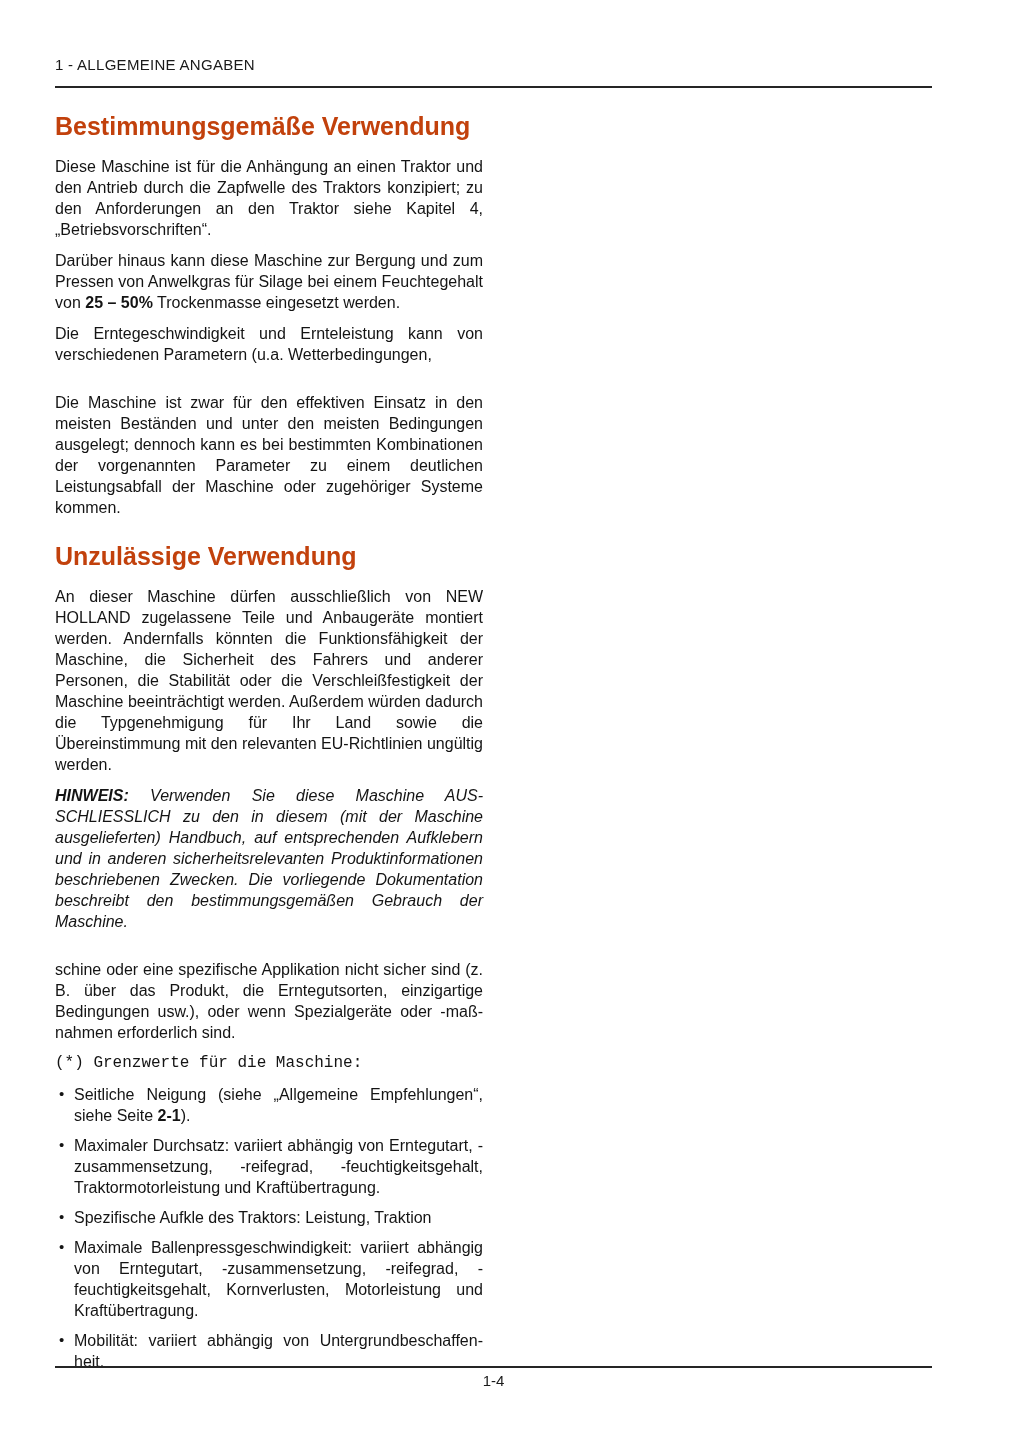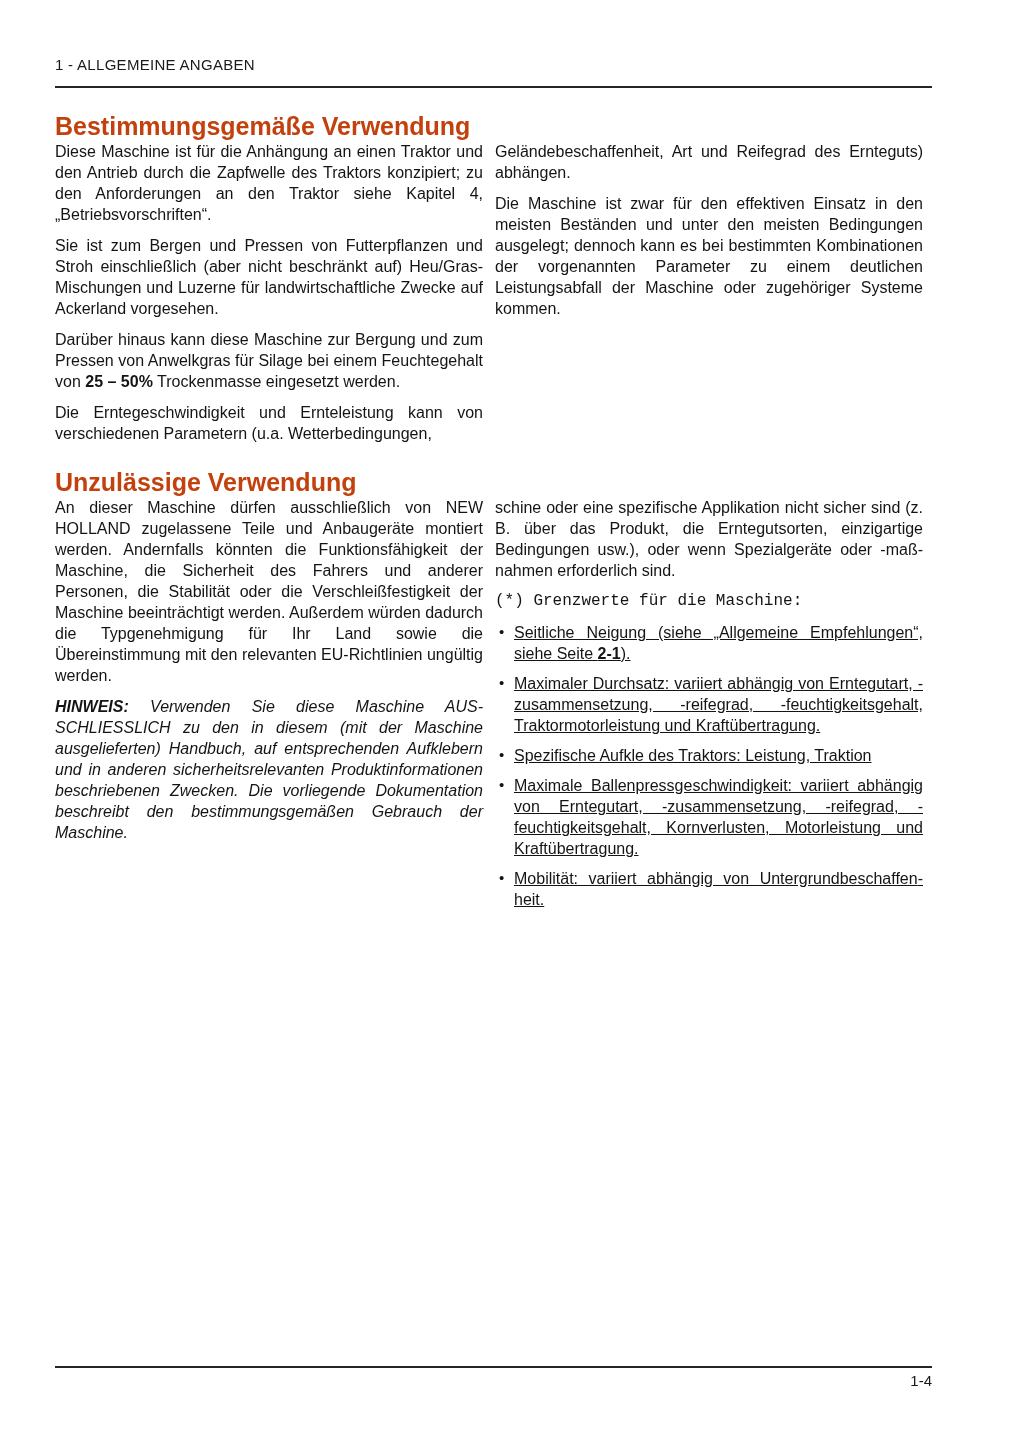--- a/index.html
+++ b/index.html
@@ -33,21 +33,23 @@
   }
   h1.section-title {
     font-size: 25px;
     line-height: 30px;
     font-weight: bold;
     color: #c2410c;
     margin: 23px 0 0 0;
   }
   .cols {
     display: flex;
-    gap: 12px;
+    gap: 27px;
+    margin-top: 15px;
+    flex-direction: column;
   }
   .col { width: 428px; }
   .col p {
     margin: 0 0 10px 0;
     font-size: 16px;
     line-height: 21px;
     text-align: justify;
     hyphens: manual;
     -webkit-hyphens: manual;
   }
@@ -61,64 +63,61 @@
     padding: 0;
   }
   ul.bullets li {
     position: relative;
     padding-left: 19px;
     margin: 0 0 9px 0;
     font-size: 16px;
     line-height: 21px;
     text-align: justify;
     hyphens: manual;
-    text-decoration: underline;
     -webkit-hyphens: manual;
   }
   ul.bullets li::before {
     content: "\2022";
     position: absolute;
     left: 4px;
     top: -1px;
     font-size: 15px;
   }
   .footer {
     position: absolute;
     left: 55px;
     top: 1366px;
     width: 877px;
   }
   .footer .rule { margin: 0; }
   .page-num {
-    text-align: right;
+    text-align: center;
     font-size: 15px;
     margin-top: 4px;
     color: #1a1a1a;
   }
   b, strong { font-weight: bold; }
 </style>
 </head>
 <body>
 
 <div class="content">
 
   <div class="running-head">1 - ALLGEMEINE ANGABEN</div>
   <div class="rule"></div>
 
   <section>
     <h1 class="section-title">Bestimmungsgemäße Verwendung</h1>
     <div class="cols">
       <div class="col">
         <p>Diese Maschine ist für die Anhängung an einen Traktor und den Antrieb durch die Zapfwelle des Traktors konzi­piert; zu den Anforderungen an den Traktor siehe Kapitel 4, „Betriebsvorschriften“.</p>
-        <p>Sie ist zum Bergen und Pressen von Futterpflanzen und Stroh einschließlich (aber nicht beschränkt auf) Heu/Gras-Mischungen und Luzerne für landwirtschaftli­che Zwecke auf Ackerland vorgesehen.</p>
         <p><span>Darüber hinaus kann diese Maschine zur Bergung und zum Pressen von Anwelkgras für Silage bei einem Feuch­tegehalt von </span><strong>25 – 50%</strong><span> Trockenmasse eingesetzt werden.</span></p>
         <p>Die Erntegeschwindigkeit und Ernteleistung kann von verschiedenen Parametern (u.a. Wetterbedingungen,</p>
       </div>
       <div class="col">
-        <p>Geländebeschaffenheit, Art und Reifegrad des Ernte­guts) abhängen.</p>
         <p>Die Maschine ist zwar für den effektiven Einsatz in den meisten Beständen und unter den meisten Bedingungen ausgelegt; dennoch kann es bei bestimmten Kombina­tionen der vorgenannten Parameter zu einem deutlichen Leistungsabfall der Maschine oder zugehöriger Systeme kommen.</p>
       </div>
     </div>
   </section>
 
   <section>
     <h1 class="section-title">Unzulässige Verwendung</h1>
     <div class="cols">
       <div class="col">
         <p>An dieser Maschine dürfen ausschließlich von NEW HOLLAND zugelassene Teile und Anbaugeräte montiert werden. Andernfalls könnten die Funktionsfähigkeit der Maschine, die Sicherheit des Fahrers und anderer Personen, die Stabilität oder die Verschleißfestigkeit der Maschine beeinträchtigt werden. Außerdem würden dadurch die Typgenehmigung für Ihr Land sowie die Übereinstimmung mit den relevanten EU-Richtlinien ungültig werden.</p>

